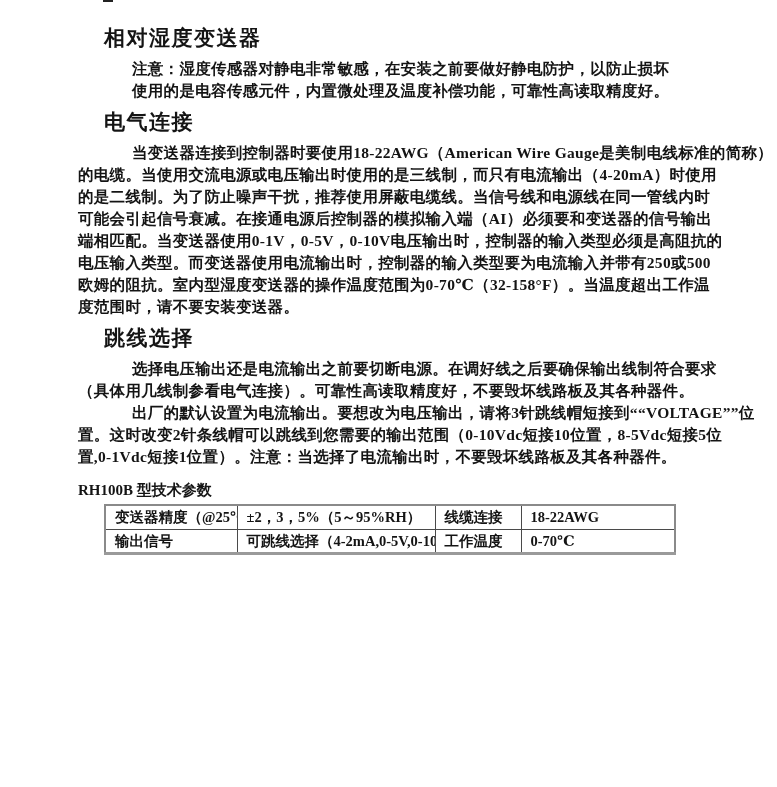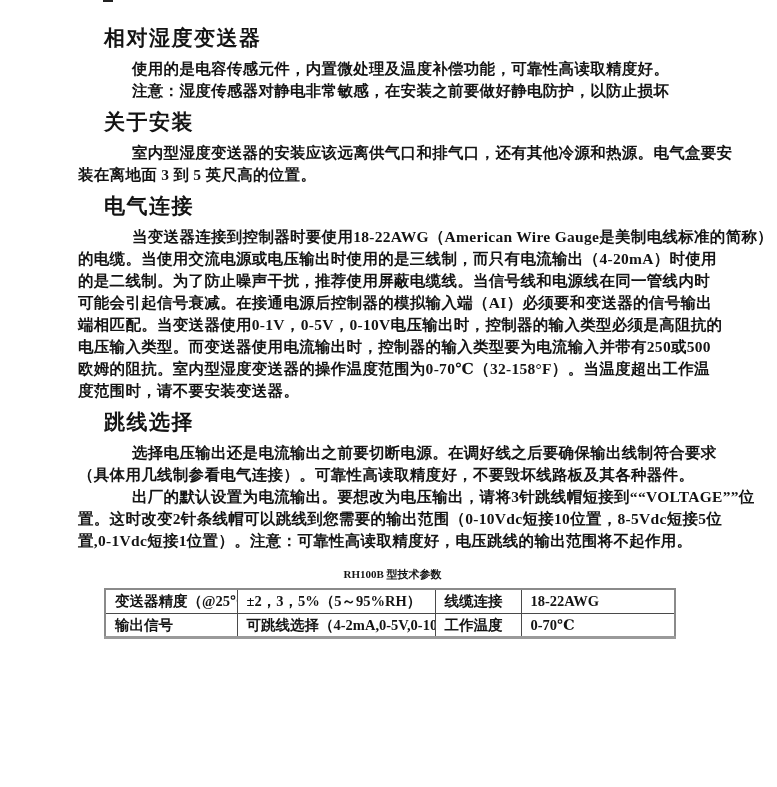--- a/index.html
+++ b/index.html
@@ -36,24 +36,23 @@
   .line {
     font-size: 15.5px;
     line-height: 22px;
     height: 22px;
     white-space: nowrap;
     letter-spacing: 0.3px;
   }
   .indent { padding-left: 54px; }
   .block-indent .line { padding-left: 54px; }
   .table-caption {
-    font-size: 11px;
+    font-size: 15px;
     line-height: 20px;
     margin: 12px 0 4px 0;
-    text-align: center;
   }
   table.spec {
     border-collapse: collapse;
     margin-left: 26px;
     table-layout: fixed;
     width: 570px;
     border: 2px solid #8a8a8a;
     border-bottom: 3px solid #9a9a9a;
   }
   table.spec td {
@@ -69,32 +68,25 @@
 </head>
 <body>
 
 <div class="page">
   <div class="scan-mark"></div>
   <div class="content">
 
     <div>
       <div class="heading first">相对湿度变送器</div>
       <div class="block-indent">
+        <div class="line">注意：湿度传感器对静电非常敏感，在安装之前要做好静电防护，以防止损坏</div>
         <div class="line">使用的是电容传感元件，内置微处理及温度补偿功能，可靠性高读取精度好。</div>
-        <div class="line">注意：湿度传感器对静电非常敏感，在安装之前要做好静电防护，以防止损坏</div>
       </div>
     </div>
 
-    <div>
-      <div class="heading">关于安装</div>
-      <div>
-        <div class="line indent">室内型湿度变送器的安装应该远离供气口和排气口，还有其他冷源和热源。电气盒要安</div>
-        <div class="line">装在离地面 3 到 5 英尺高的位置。</div>
-      </div>
-    </div>
 
     <div>
       <div class="heading">电气连接</div>
       <div>
         <div class="line indent">当变送器连接到控制器时要使用18-22AWG（American Wire Gauge是美制电线标准的简称）</div>
         <div class="line">的电缆。当使用交流电源或电压输出时使用的是三线制，而只有电流输出（4-20mA）时使用</div>
         <div class="line">的是二线制。为了防止噪声干扰，推荐使用屏蔽电缆线。当信号线和电源线在同一管线内时</div>
         <div class="line">可能会引起信号衰减。在接通电源后控制器的模拟输入端（AI）必须要和变送器的信号输出</div>
         <div class="line">端相匹配。当变送器使用0-1V，0-5V，0-10V电压输出时，控制器的输入类型必须是高阻抗的</div>
         <div class="line">电压输入类型。而变送器使用电流输出时，控制器的输入类型要为电流输入并带有250或500</div>
@@ -105,21 +97,21 @@
 
     <div>
       <div class="heading">跳线选择</div>
       <div>
         <div class="line indent">选择电压输出还是电流输出之前要切断电源。在调好线之后要确保输出线制符合要求</div>
         <div class="line">（具体用几线制参看电气连接）。可靠性高读取精度好，不要毁坏线路板及其各种器件。</div>
       </div>
       <div>
         <div class="line indent">出厂的默认设置为电流输出。要想改为电压输出，请将3针跳线帽短接到““VOLTAGE””位</div>
         <div class="line">置。这时改变2针条线帽可以跳线到您需要的输出范围（0-10Vdc短接10位置，8-5Vdc短接5位</div>
-        <div class="line">置,0-1Vdc短接1位置）。注意：可靠性高读取精度好，电压跳线的输出范围将不起作用。</div>
+        <div class="line">置,0-1Vdc短接1位置）。注意：当选择了电流输出时，不要毁坏线路板及其各种器件。</div>
       </div>
     </div>
 
     <div>
       <div class="table-caption">RH100B 型技术参数</div>
       <table class="spec">
         <colgroup>
           <col style="width:132px">
           <col style="width:198px">
           <col style="width:86px">

